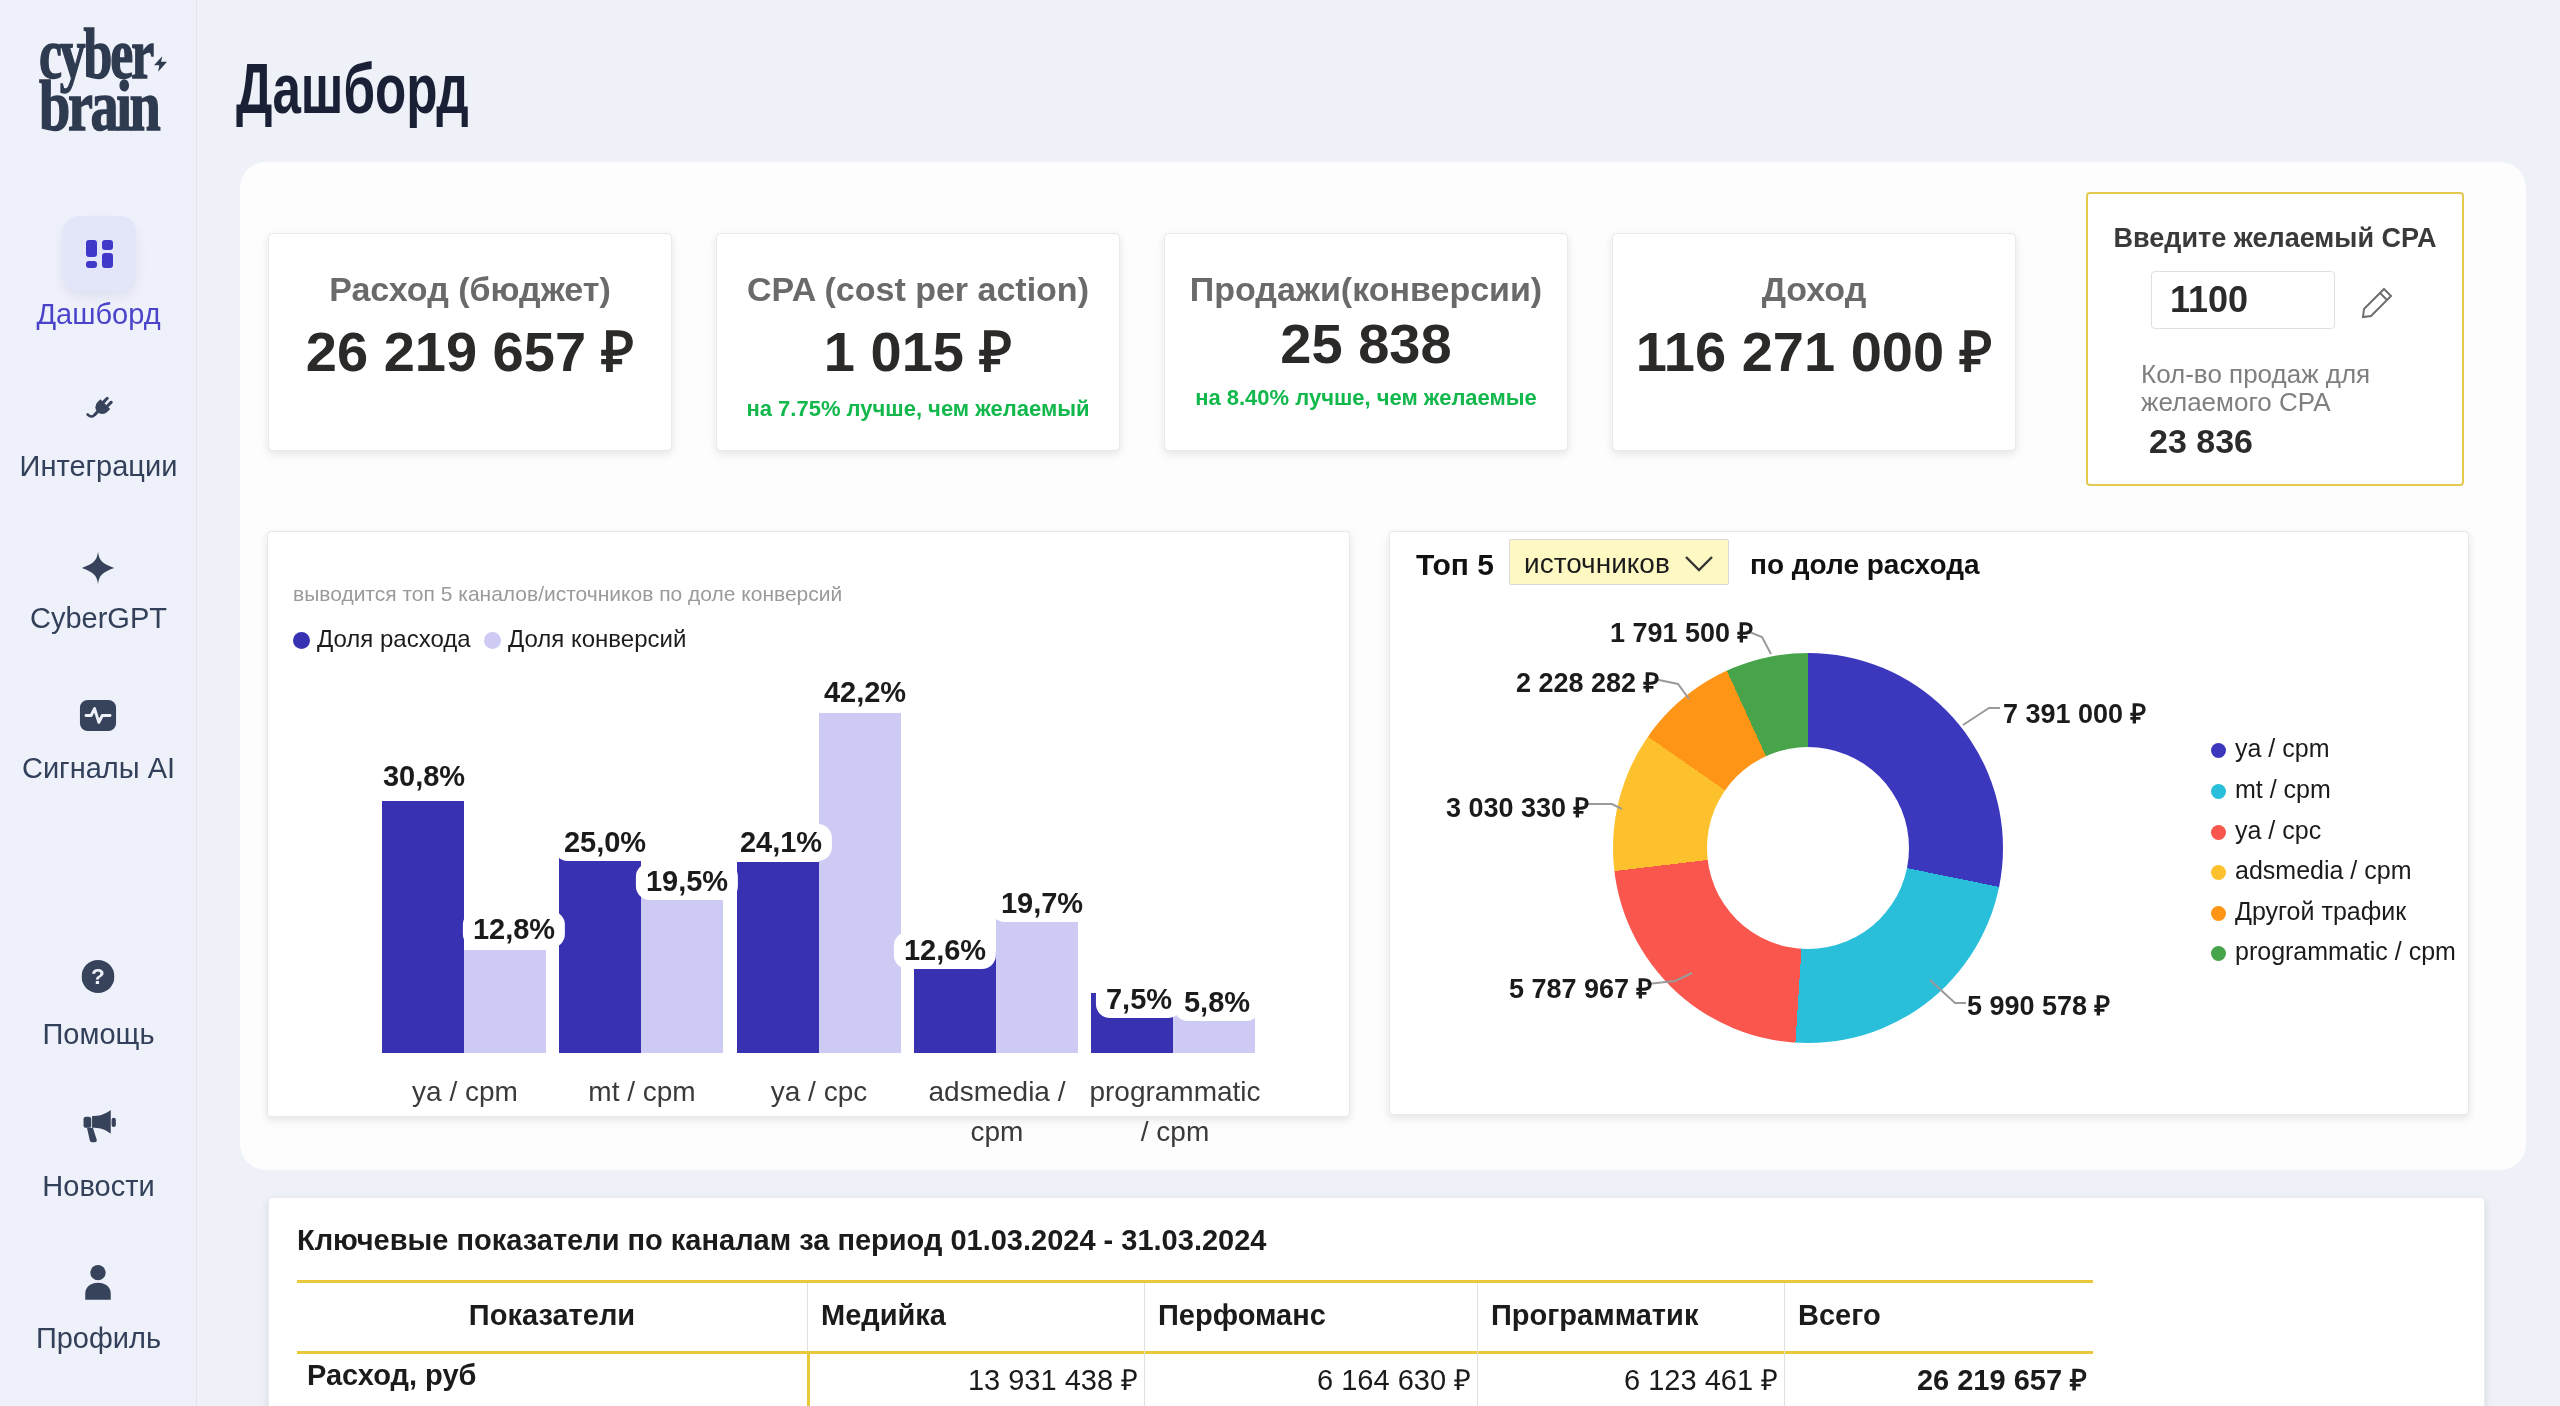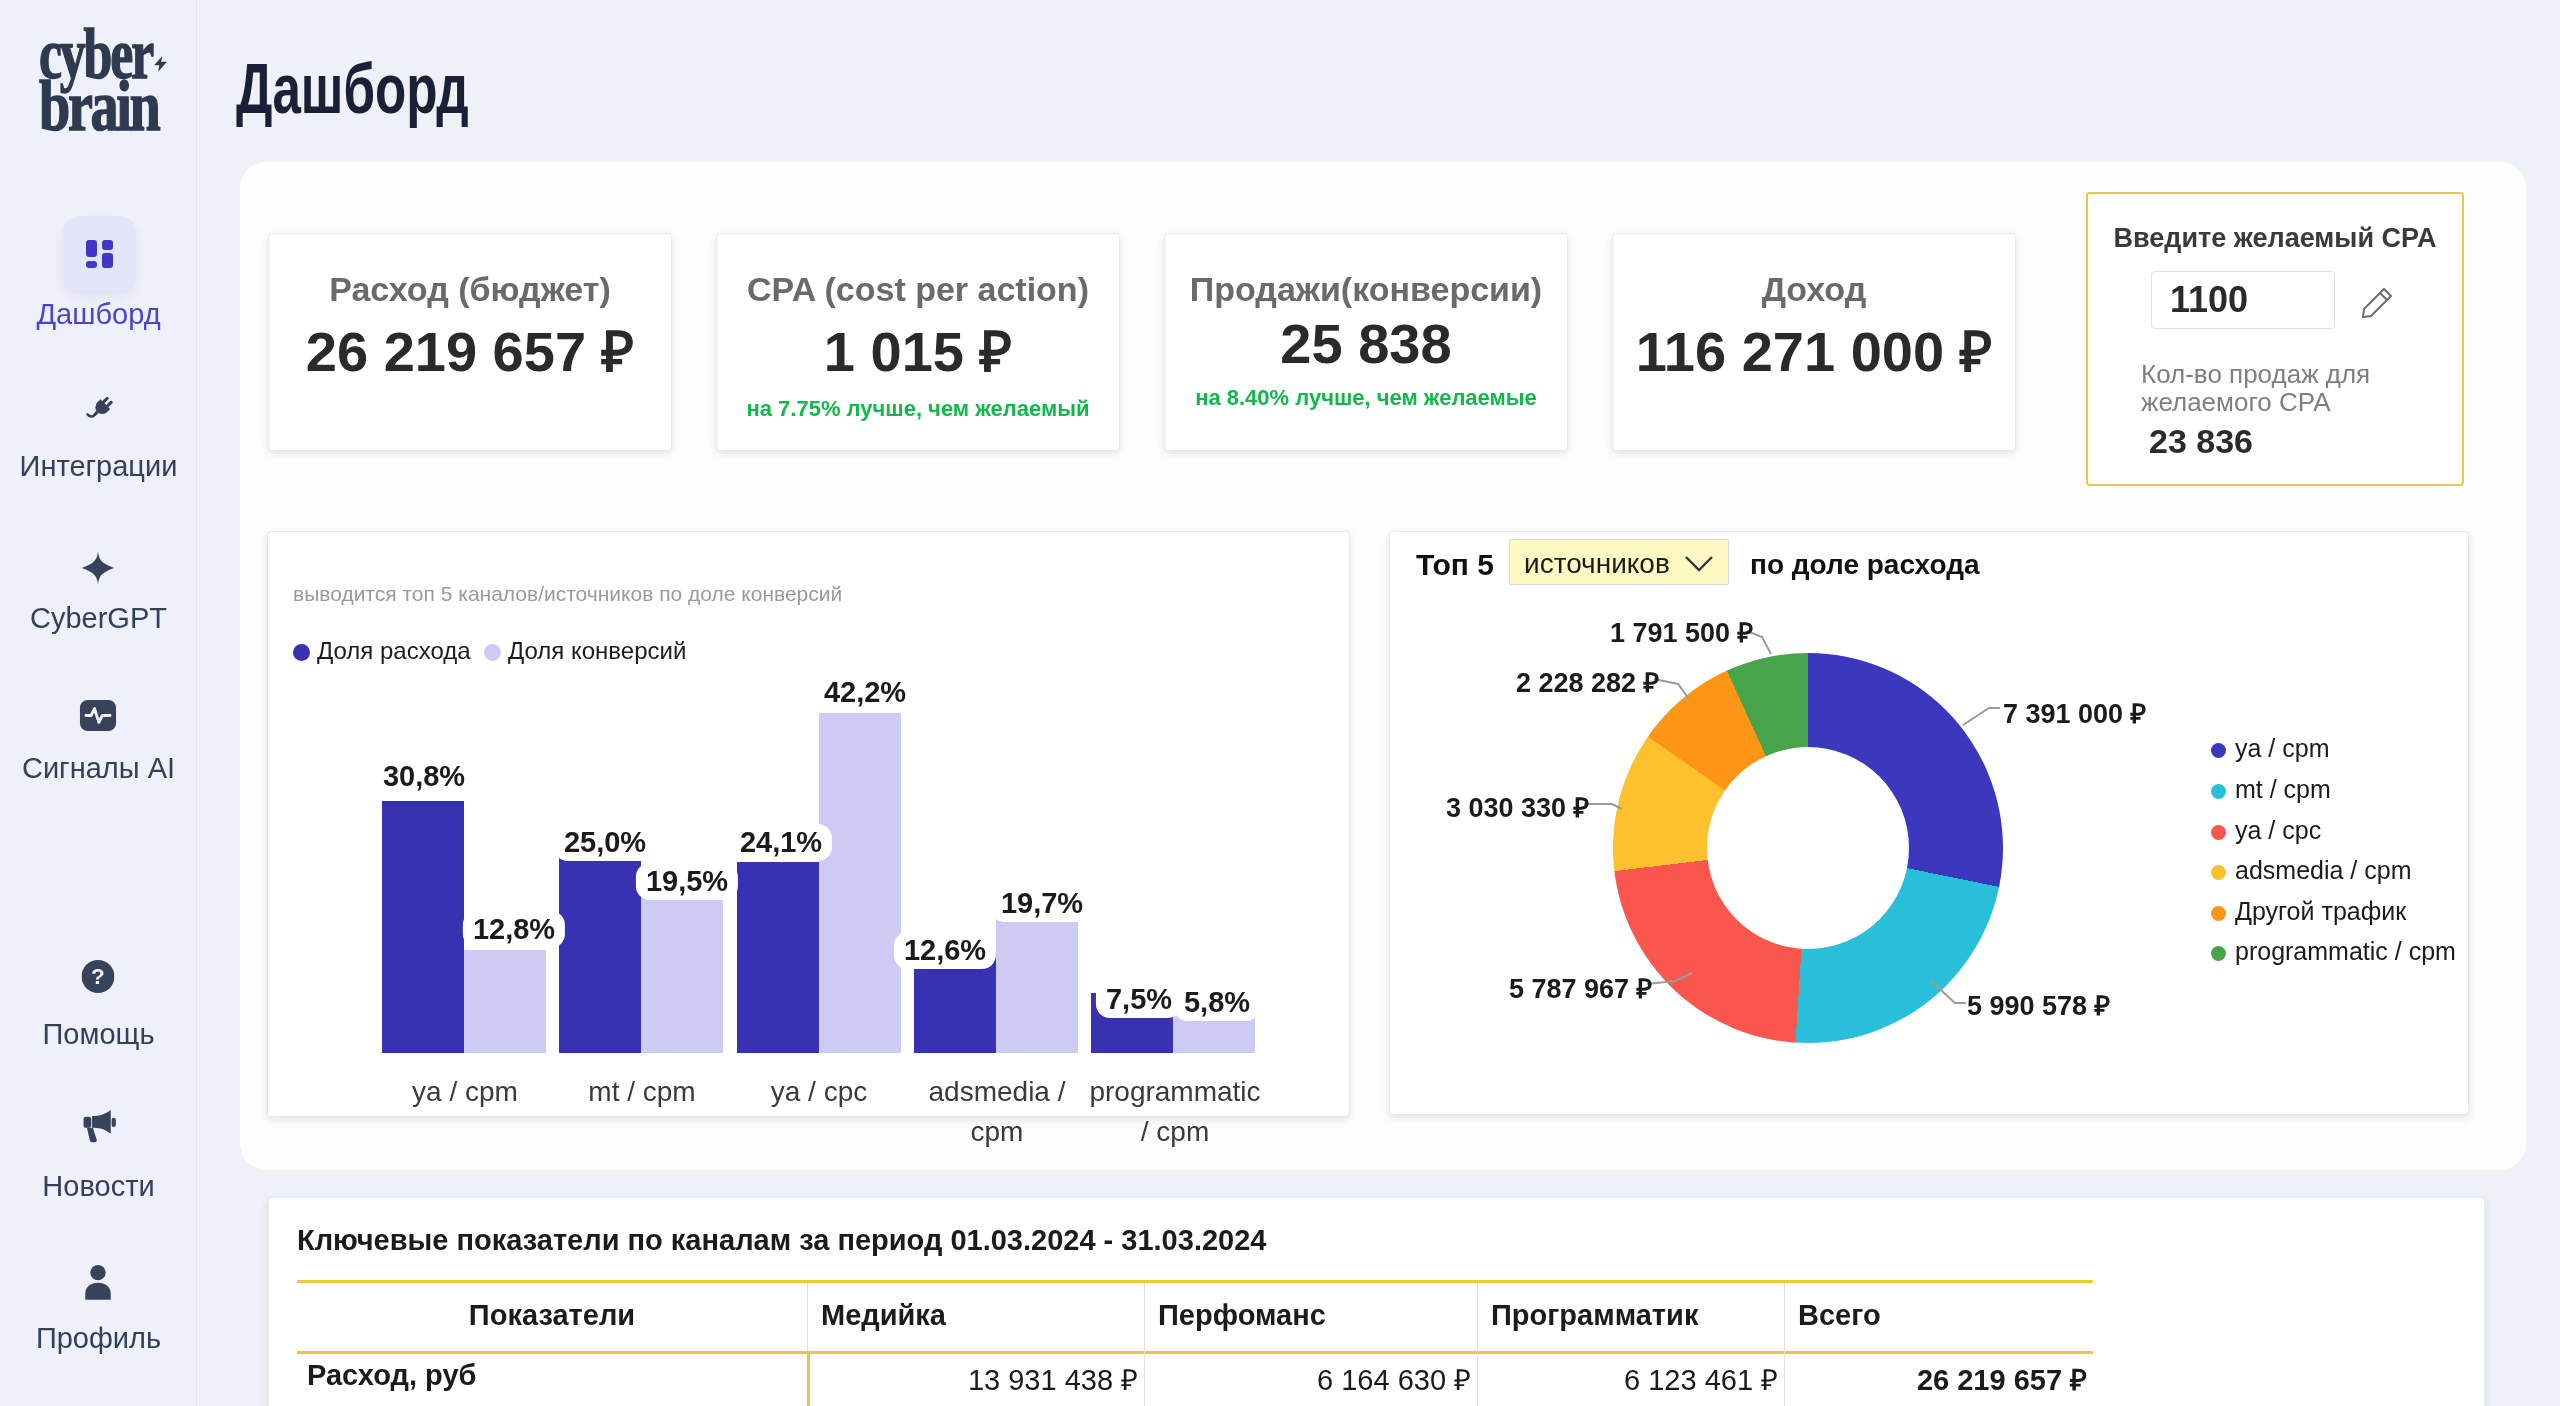--- a/index.html
+++ b/index.html
@@ -139,21 +139,21 @@
   <svg style="position:absolute;left:272px;top:92px;" width="34" height="34" viewBox="0 0 34 34">
     <g fill="none" stroke="#6f6f6f" stroke-width="2">
       <path d="M24 3 L31 10 L11 30 L3 31 L4 23 Z"></path>
       <path d="M20 7 L27 14"></path>
     </g>
   </svg>
 </div>
 
 <div class="chartcard" id="barcard" style="left:267px;width:1083px;height:586px;">
   <div style="position:absolute;left:25px;top:50px;font-size:21px;color:#9a9a9a;">выводится топ 5 каналов/источников по доле конверсий</div>
-  <div style="position:absolute;left:25px;top:93px;font-size:24px;color:#1c1c1c;margin-top:12px;">
+  <div style="position:absolute;left:25px;top:93px;font-size:24px;color:#1c1c1c;">
     <span class="dot" style="background:#3832b2;"></span>Доля расхода&nbsp;
     <span class="dot" style="background:#cdcbf4;"></span>Доля конверсий
   </div>
 
   <div class="bar" style="left:114px;top:269px;width:82px;height:252px;background:#3832b2;"></div>
   <div class="bar" style="left:196px;top:418px;width:82px;height:103px;background:#cdcbf4;"></div>
   <div class="bar" style="left:291px;top:321px;width:82px;height:200px;background:#3832b2;"></div>
   <div class="bar" style="left:373px;top:364px;width:82px;height:157px;background:#cdcbf4;"></div>
   <div class="bar" style="left:469px;top:330px;width:82px;height:191px;background:#3832b2;"></div>
   <div class="bar" style="left:551px;top:181px;width:82px;height:340px;background:#cdcbf4;"></div>

